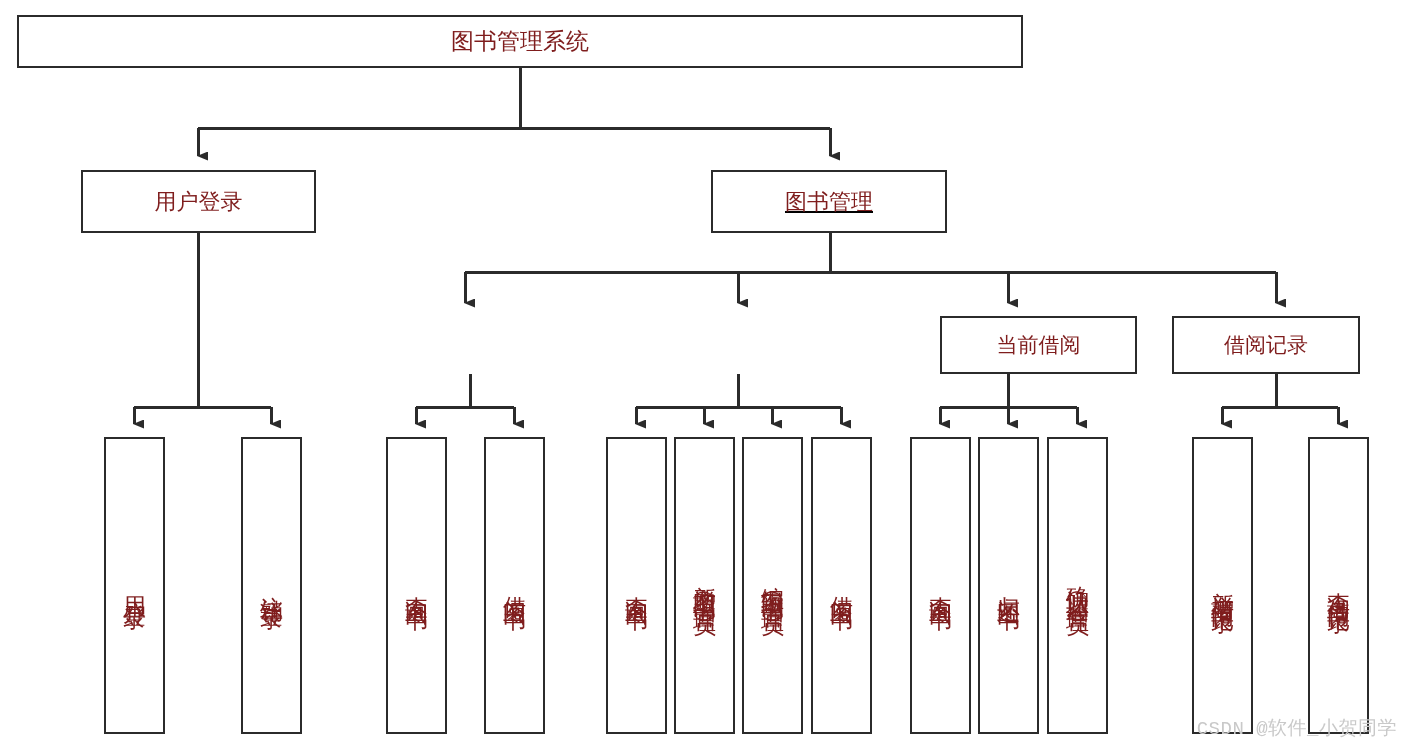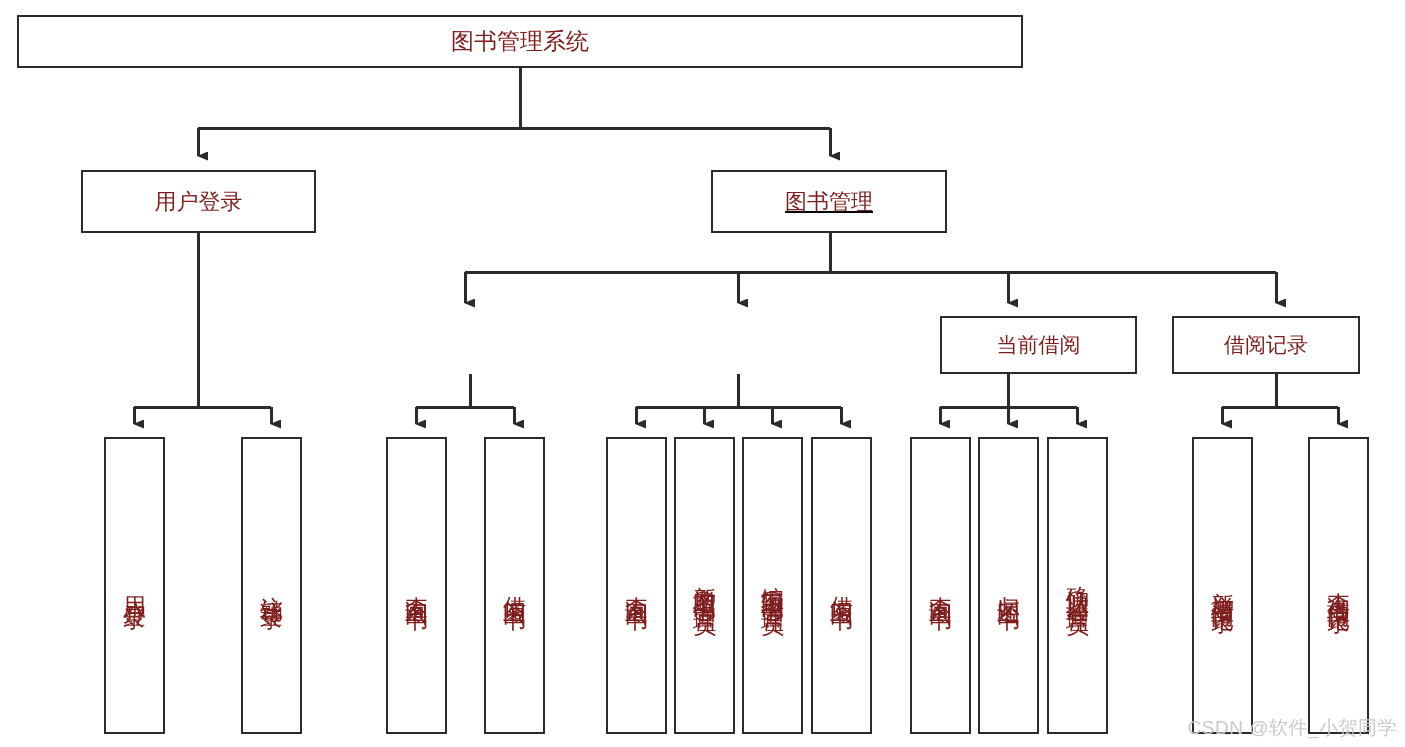--- a/index.html
+++ b/index.html
@@ -60,21 +60,21 @@
     white-space: pre-line;
     line-height: 1.0;
     max-height: 276px;
   }
   .watermark {
     position: absolute;
     right: 8px;
     bottom: 6px;
     font-size: 19px;
     color: #c9c9c9;
-    font-family: Liberation Sans, sans-serif;
+    font-family: Liberation Mono, monospace;
     letter-spacing: 0.5px;
     user-select: none;
     margin-top: 16px;
   }
 </style>
 </head>
 <body>
 
 <div id="diagram-canvas">
 

